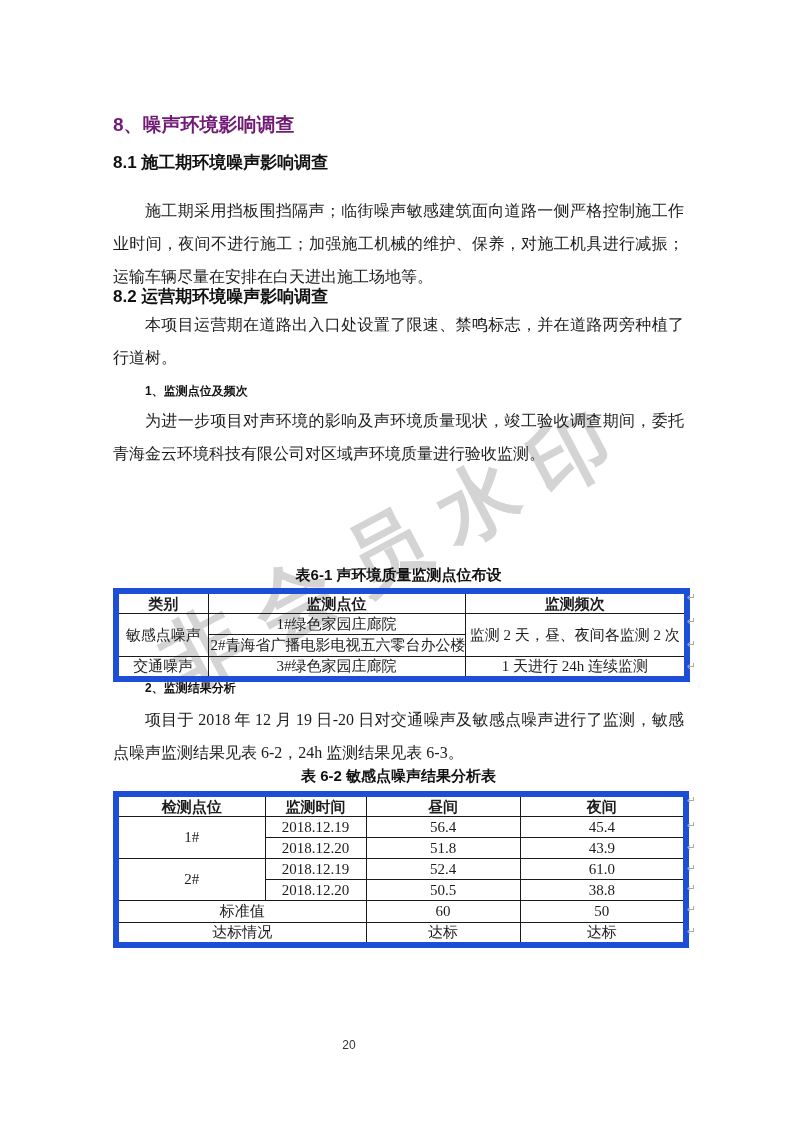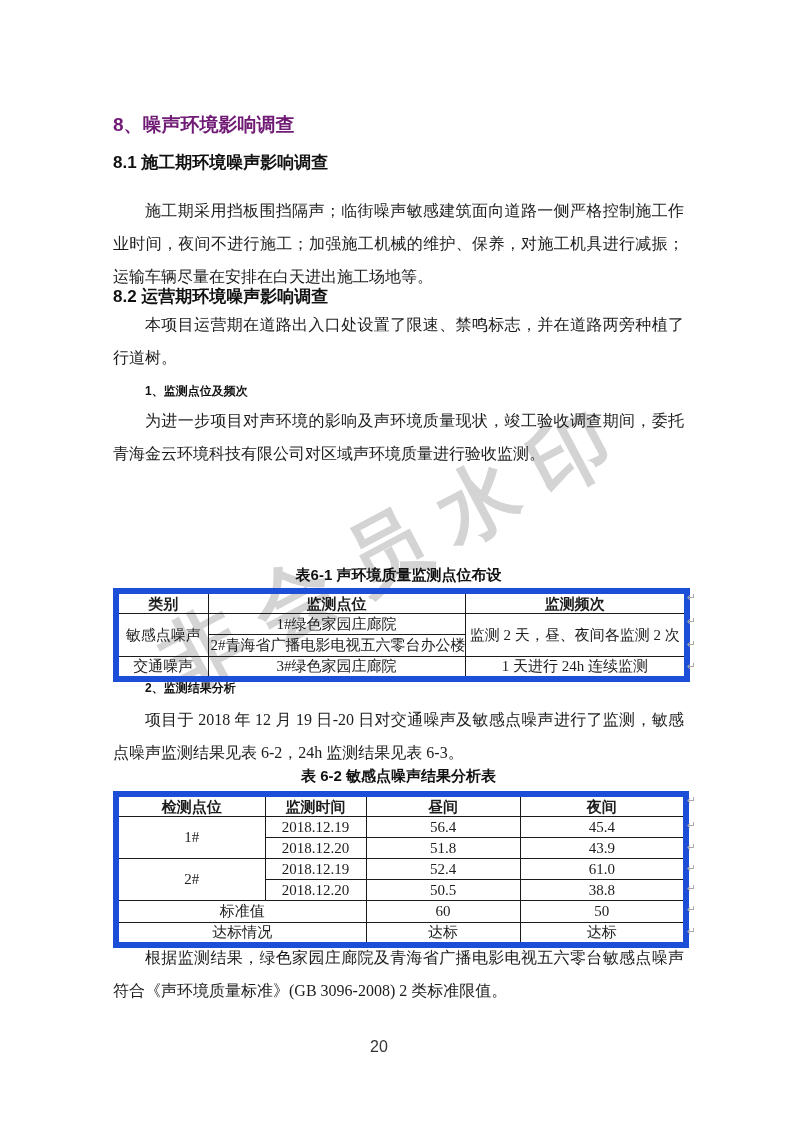--- a/index.html
+++ b/index.html
@@ -79,23 +79,22 @@
   .t1{left:113px;top:588px;width:571px;}
   .t2{left:113px;top:791px;width:570px;}
   .pmark{
     position:absolute;
     font-size:11px;line-height:11px;
     color:#a8a8a8;
     font-family:"DejaVu Sans",sans-serif;
   }
   .pagenum{
     left:0;top:1038px;width:698px;text-align:center;
-    font-size:16px;color:#333;
-    font-family:"Liberation Sans","DejaVu Sans",sans-serif;
-    margin-left:30px;
+    font-size:12px;color:#333;
+    font-family:"Liberation Sans","DejaVu Sans",sans-serif;
   }
 </style>
 </head>
 <body>
 
 <div class="page">
 
   <div class="watermark">非会员水印</div>
 
   <div class="layer">
@@ -206,18 +205,17 @@
       </table>
 
     <span class="pmark" style="left:687px;top:795px">↵</span>
     <span class="pmark" style="left:687px;top:820px">↵</span>
     <span class="pmark" style="left:687px;top:842px">↵</span>
     <span class="pmark" style="left:687px;top:863px">↵</span>
     <span class="pmark" style="left:687px;top:883px">↵</span>
     <span class="pmark" style="left:687px;top:904px">↵</span>
     <span class="pmark" style="left:687px;top:926px">↵</span>
 
-    <div class="abs para" style="top:941px">根据监测结果，绿色家园庄廊院及青海省广播电影电视五六零台敏感点噪声符合《声环境质量标准》(GB 3096-2008) 2 类标准限值。</div>
 
     <div class="abs pagenum">20</div>
 
   </div>
 </div>
 
 </body></html>

